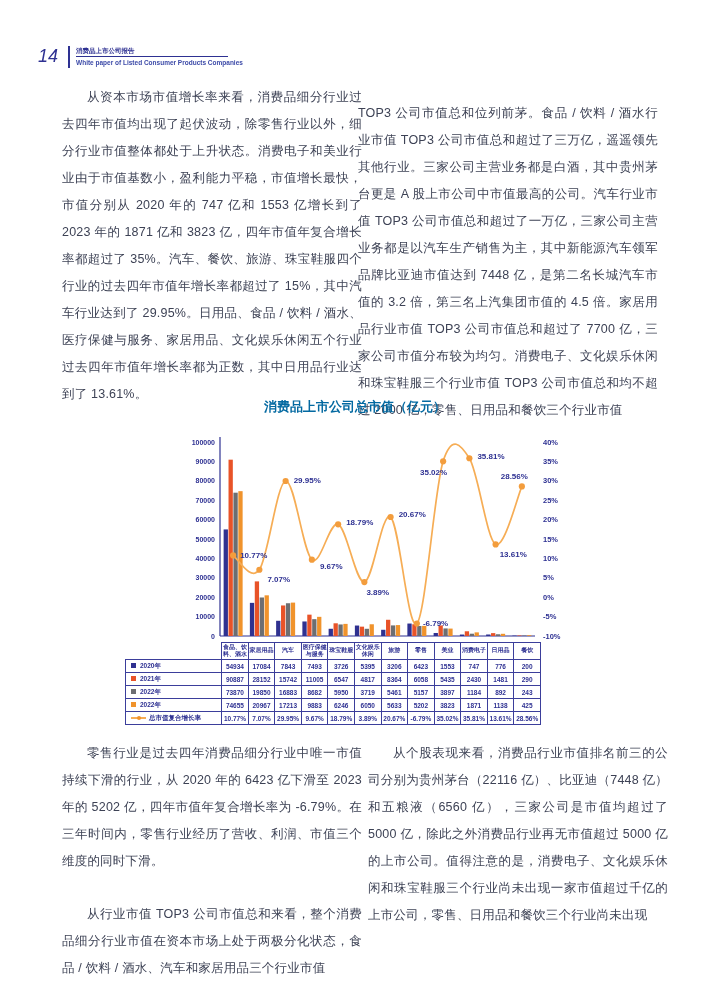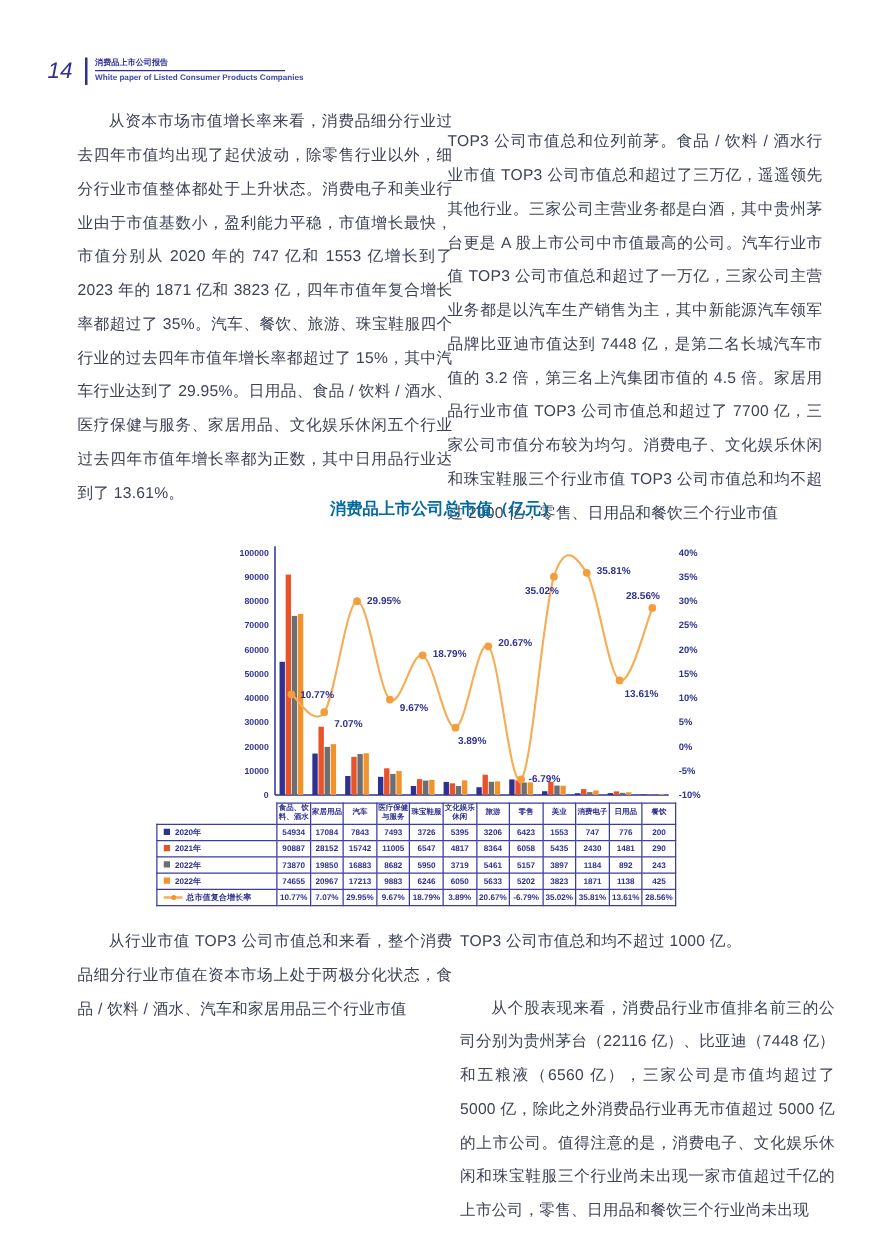--- a/index.html
+++ b/index.html
@@ -282,18 +282,18 @@
           <td class="val">35.02%</td>
           <td class="val">35.81%</td>
           <td class="val">13.61%</td>
           <td class="val">28.56%</td>
         </tr>
       </tbody>
     </table>
 </figure>
 
 <div class="col lb">
+  <p>零售行业是过去四年消费品细分行业中唯一市值持续下滑的行业，从 2020 年的 6423 亿下滑至 2023 年的 5202 亿，四年市值年复合增长率为 -6.79%。在三年时间内，零售行业经历了营收、利润、市值三个维度的同时下滑。</p>
   <p>从行业市值 TOP3 公司市值总和来看，整个消费品细分行业市值在资本市场上处于两极分化状态，食品 / 饮料 / 酒水、汽车和家居用品三个行业市值</p>
 </div>
 <div class="col rb">
-  <p class="cont">TOP3 公司市值总和均不超过 1000 亿。</p>
   <p>从个股表现来看，消费品行业市值排名前三的公司分别为贵州茅台（22116 亿）、比亚迪（7448 亿）和五粮液（6560 亿），三家公司是市值均超过了 5000 亿，除此之外消费品行业再无市值超过 5000 亿的上市公司。值得注意的是，消费电子、文化娱乐休闲和珠宝鞋服三个行业尚未出现一家市值超过千亿的上市公司，零售、日用品和餐饮三个行业尚未出现</p>
 </div>
 
 </body></html>

